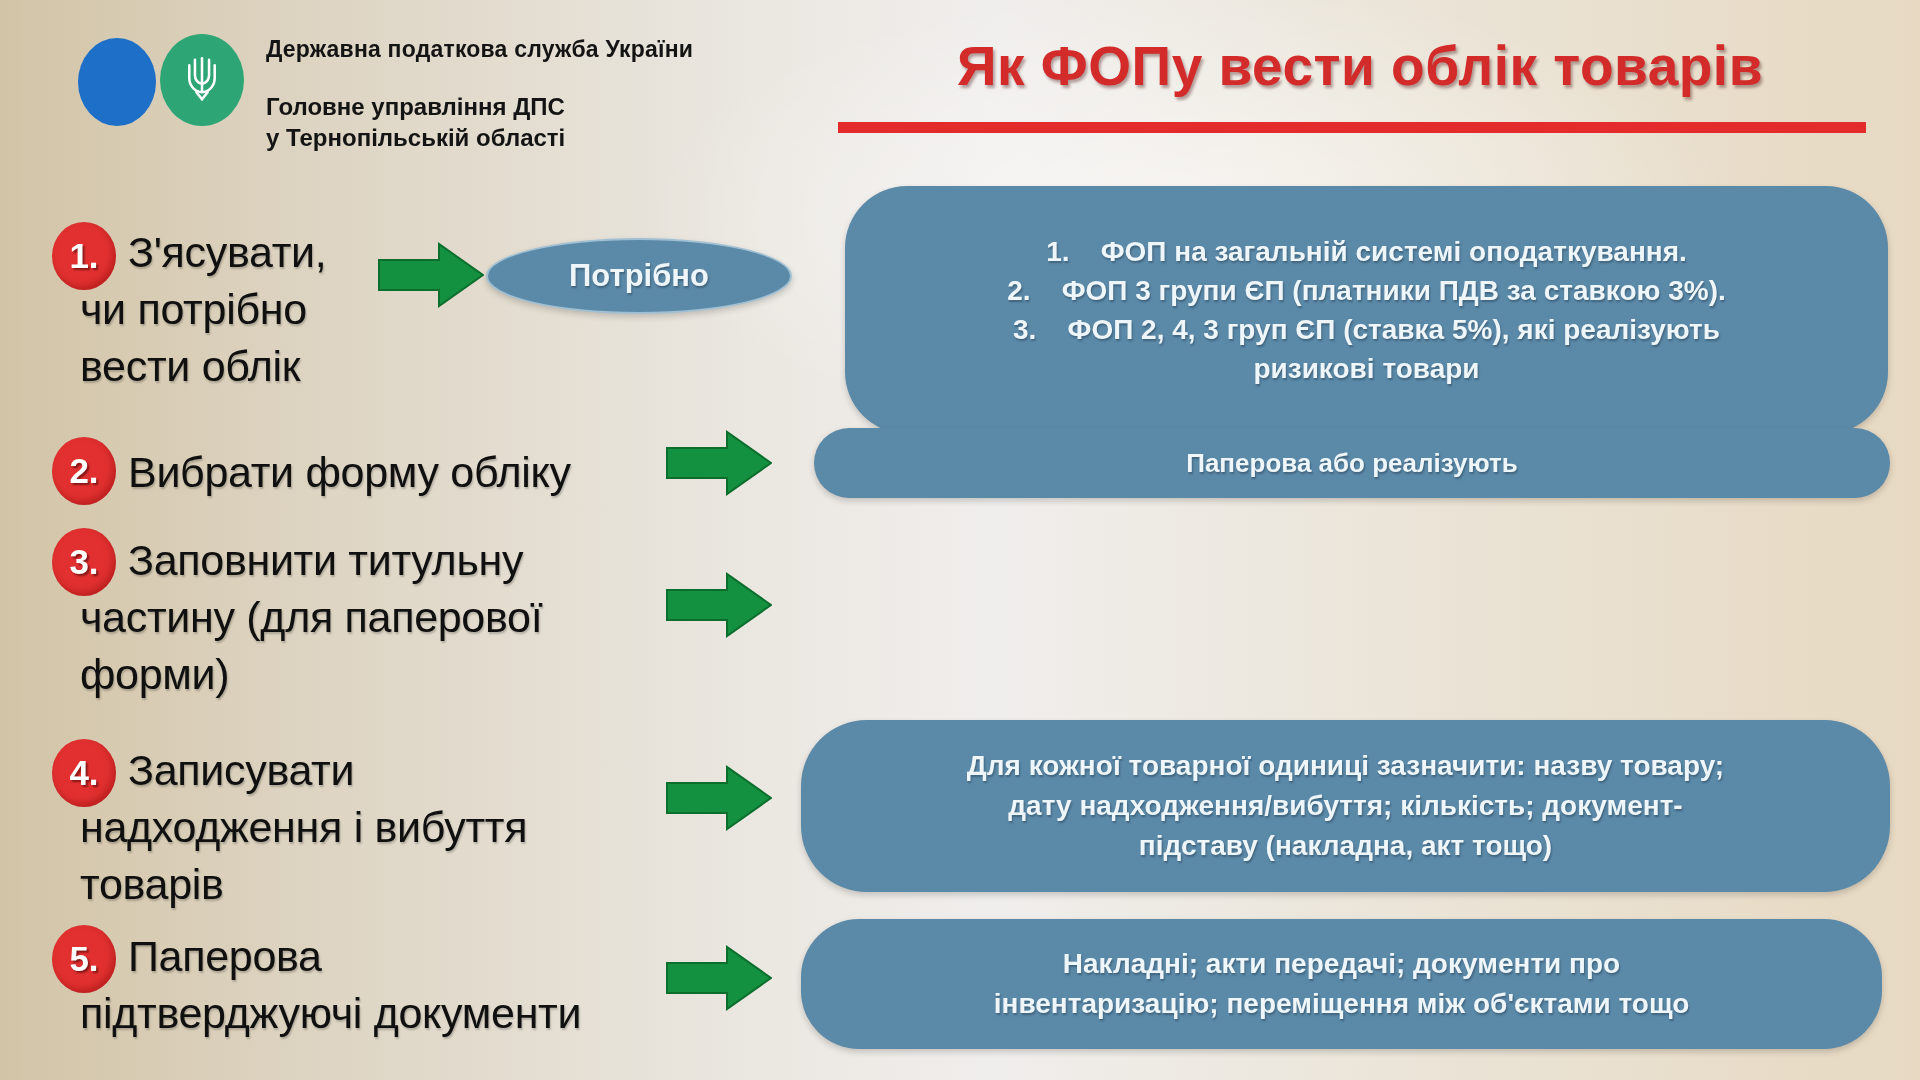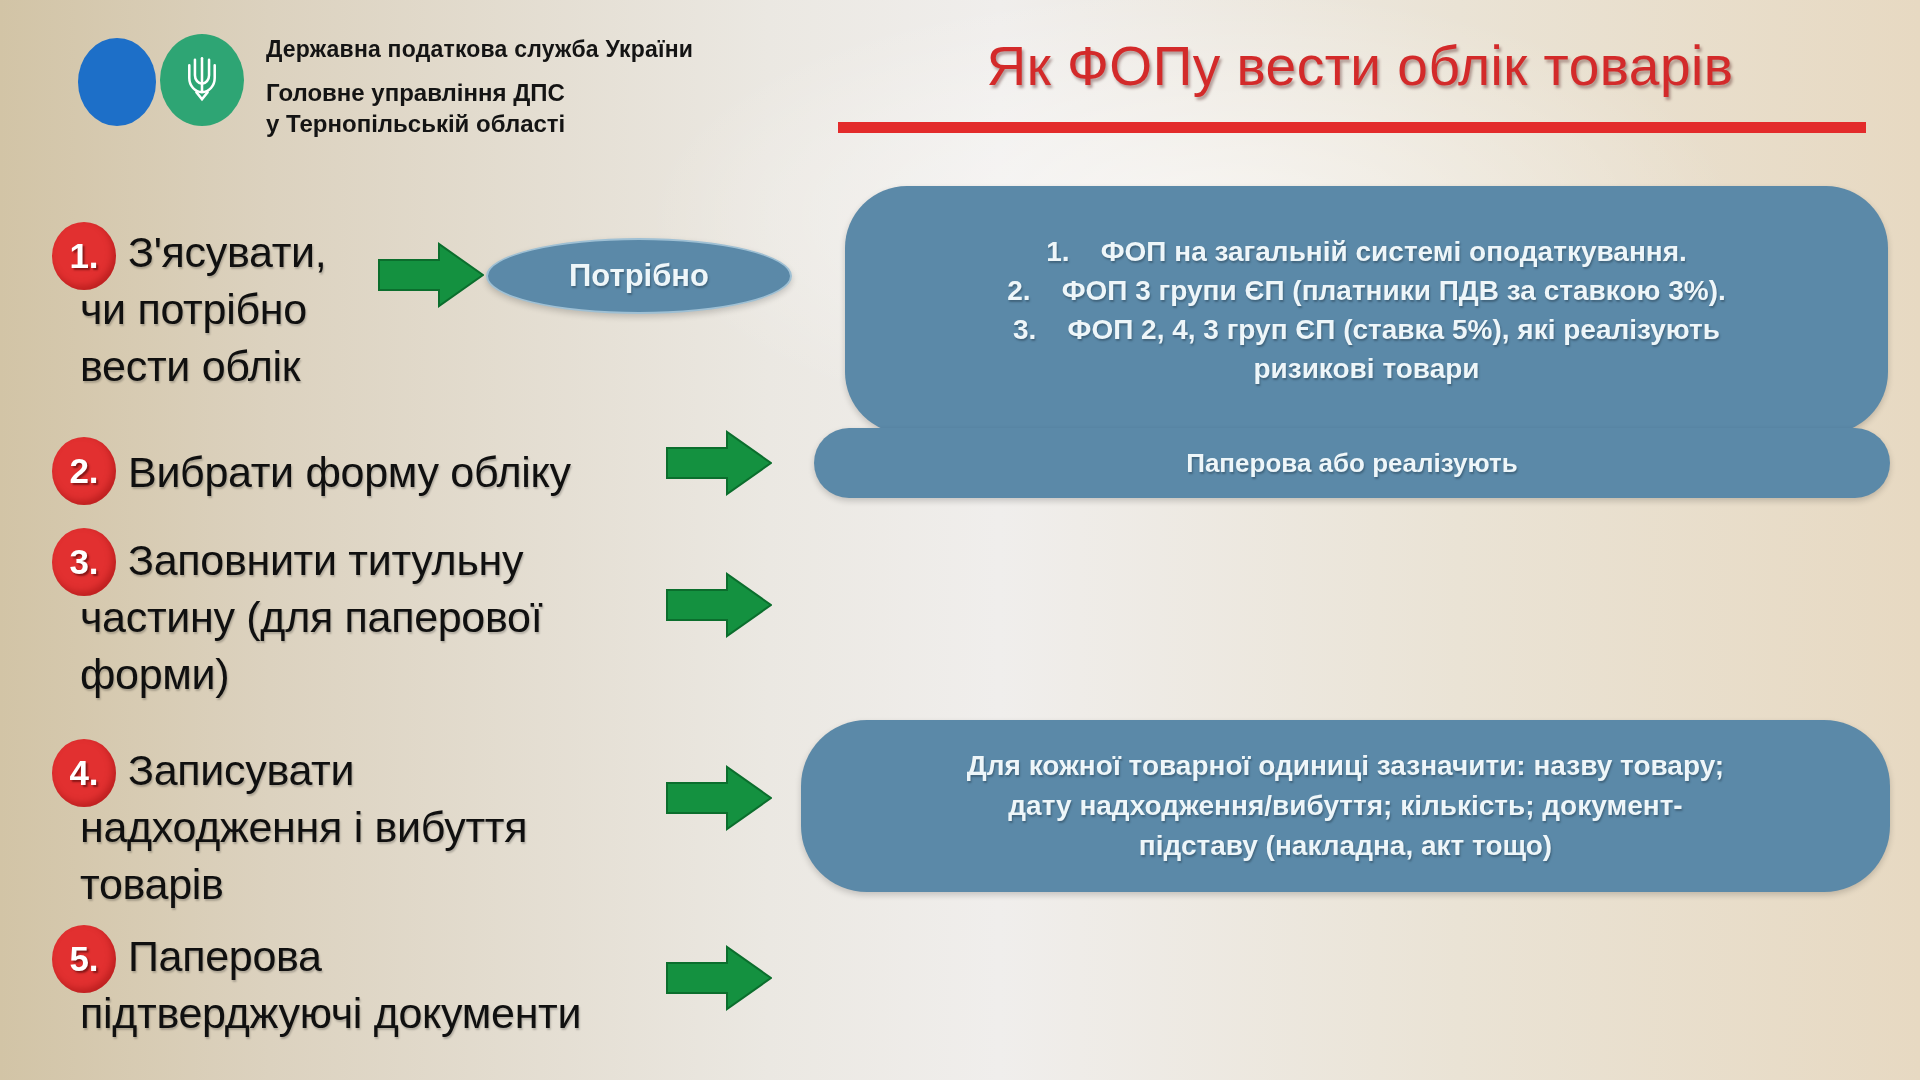--- a/index.html
+++ b/index.html
@@ -7,24 +7,24 @@
     position:relative;width:1920px;height:1080px;overflow:hidden;
     background:
       radial-gradient(ellipse 760px 320px at 62% 20%, rgba(255,255,255,.55), rgba(255,255,255,0) 72%),
       linear-gradient(90deg,#d2c4a6 0%,#dcd2bf 14%,#ebe8e2 40%,#f0eeec 52%,#eae3d5 76%,#e7d9c2 100%);
   }
   
   .logo-circle{position:absolute;border-radius:50%;}
   #logo-blue{left:78px;top:38px;width:78px;height:88px;background:#1d6fc8;}
   #logo-green{left:160px;top:34px;width:84px;height:92px;background:#2ea574;display:flex;align-items:center;justify-content:center;}
   #org{position:absolute;left:266px;top:36px;color:#141414;font-weight:bold;}
-  .org1{font-size:23px;margin-bottom:14px;letter-spacing:.2px;}
+  .org1{font-size:23px;margin-bottom:28px;letter-spacing:.2px;}
   .org2,.org3{font-size:24px;line-height:31px;}
   #title{position:absolute;left:840px;top:34px;width:1040px;text-align:center;
-         font-size:55px;font-weight:normal;color:#d32a2a;letter-spacing:.5px;
+         font-size:55px;font-weight:bold;color:#d32a2a;letter-spacing:.5px;
          text-shadow:2px 3px 3px rgba(80,30,30,.4);}
   #title-underline{position:absolute;left:838px;top:122px;width:1028px;height:11px;background:#e32b2b;}
   
   .badge{position:absolute;width:64px;height:68px;border-radius:50%;background:#e23030;
          box-shadow:inset -3px -4px 7px rgba(120,0,0,.35);
          color:#fff;font-weight:bold;font-size:35px;display:flex;align-items:center;justify-content:center;
          text-shadow:2px 2px 2px rgba(60,0,0,.55);}
   #c1{left:52px;top:222px}#c2{left:52px;top:437px}#c3{left:52px;top:528px}#c4{left:52px;top:739px}#c5{left:52px;top:925px}
   
   .step-label{position:absolute;left:80px;font-weight:normal;font-size:43px;line-height:57px;color:#101010;
@@ -122,14 +122,16 @@
 
   <div class="detail" id="oval">Потрібно</div>
   <div class="detail" id="b1">1.&nbsp;&nbsp;&nbsp;&nbsp;ФОП на загальній системі оподаткування.
 2.&nbsp;&nbsp;&nbsp;&nbsp;ФОП 3 групи ЄП (платники ПДВ за ставкою 3%).
 3.&nbsp;&nbsp;&nbsp;&nbsp;ФОП 2, 4, 3 груп ЄП (ставка 5%), які реалізують
 ризикові товари</div>
   <div class="detail" id="b2">Паперова або реалізують</div>
   <div class="detail" id="b4">Для кожної товарної одиниці зазначити: назву товару;
 дату надходження/вибуття; кількість; документ-
 підставу (накладна, акт тощо)</div>
+  <div class="detail" id="b5">Накладні; акти передачі; документи про
+інвентаризацію; переміщення між об'єктами тощо</div>
 
 </div>
 
 </body></html>

